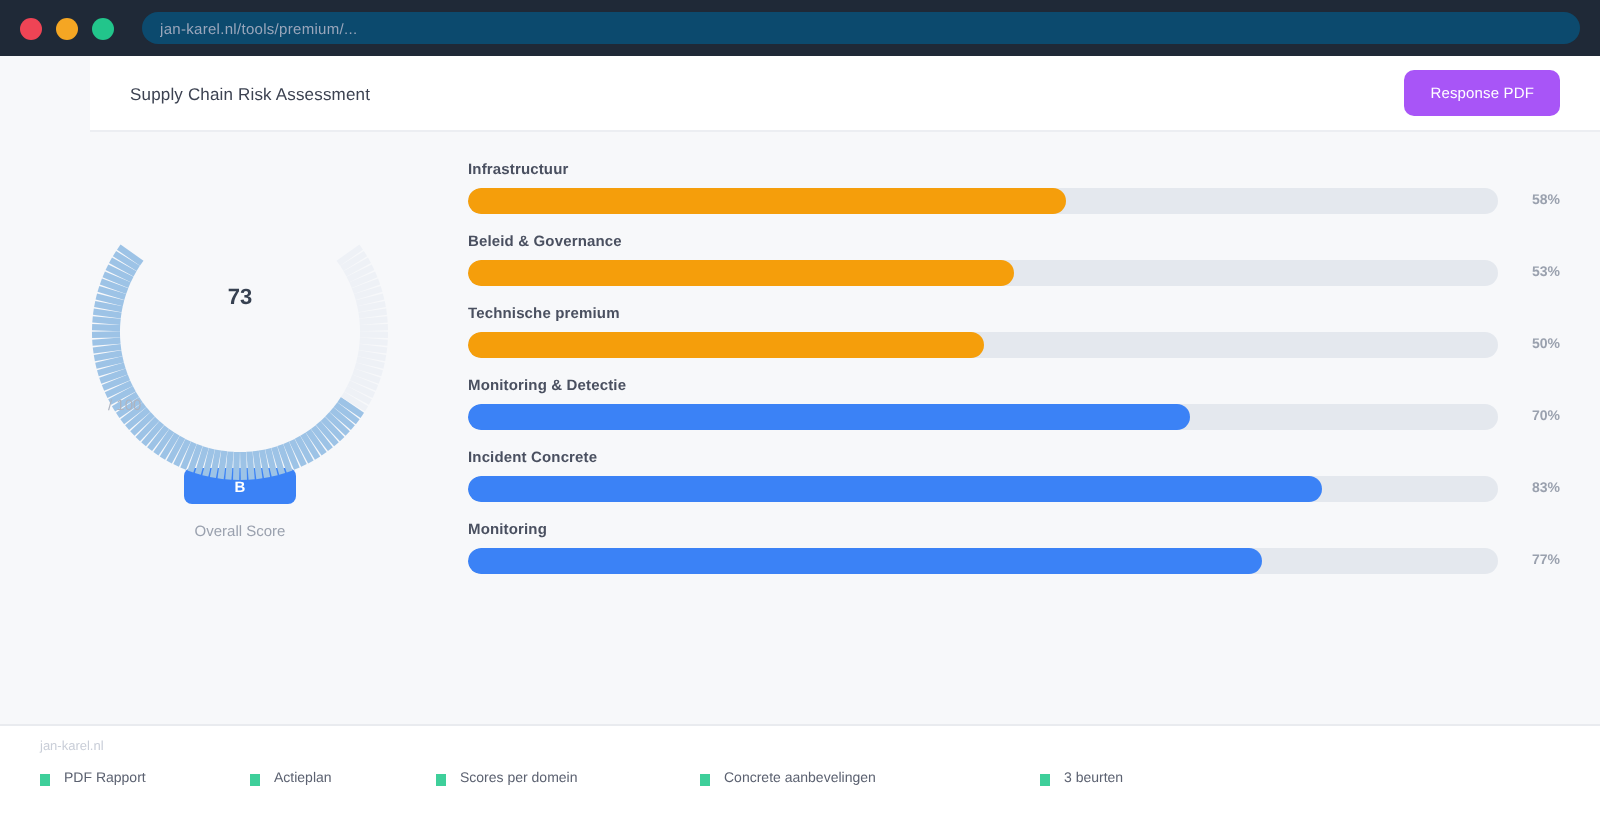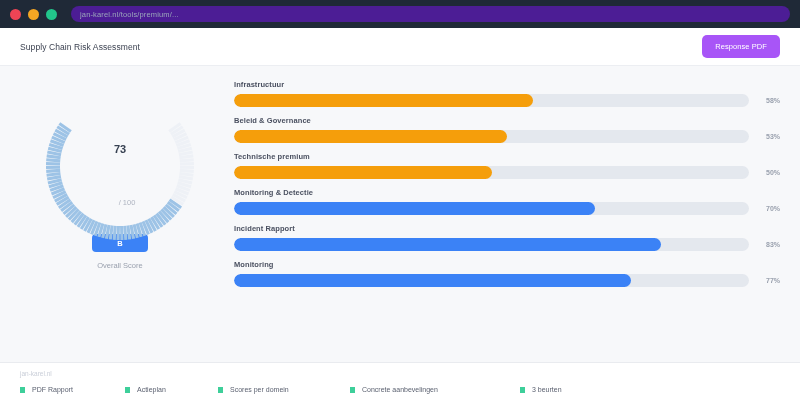--- a/index.html
+++ b/index.html
@@ -28,21 +28,21 @@
   }
   .dots { display: flex; gap: 7px; align-items: center; }
   .dot { width: 11px; height: 11px; border-radius: 50%; }
   .dot.red { background: #ef4455; }
   .dot.yellow { background: #f5a623; }
   .dot.green { background: #22c58b; }
   .urlbar {
     flex: 1;
     margin-left: 14px;
     height: 16px;
-    background: #4c1d95;
+    background: #0c4a6e;
     border-radius: 8px;
     display: flex;
     align-items: center;
     padding: 0 9px;
   }
   .urlbar .url {
     font-size: 7.5px;
     color: #9aa6bb;
     letter-spacing: .02em;
     white-space: nowrap;
@@ -51,20 +51,21 @@
 
   
   .page-header {
     flex: 0 0 38px;
     background: #ffffff;
     border-bottom: 1px solid #eceef2;
     display: flex;
     align-items: center;
     justify-content: space-between;
     padding: 0 20px;
+    margin-left: 45px;
   }
   .page-title {
     font-size: 8.5px;
     color: #3c4251;
     letter-spacing: .01em;
   }
   .btn-download {
     background: #a855f7;
     color: #ffffff;
     font-size: 7.5px;
@@ -113,21 +114,21 @@
   .gauge-value {
     font-size: 11px;
     font-weight: bold;
     color: #374151;
     margin-bottom: 34px;
   }
   .gauge-outof {
     position: absolute;
     top: 112px;
     left: 14px; right: 0;
-    text-align: center;
+    text-align: left;
     font-size: 7.5px;
     color: #aeb4c0;
   }
   .grade-badge {
     margin-top: -12px;
     background: #3b82f6;
     color: #ffffff;
     font-size: 7.5px;
     font-weight: bold;
     border-radius: 4px;
@@ -364,21 +365,21 @@
       <div class="bar-row">
         <div class="bar-label">Monitoring &amp; Detectie</div>
         <div class="bar-line">
           <div class="bar-track">
               <div class="bar-fill" style="width: 70%; background: rgb(59, 130, 246);"></div>
             </div>
           <div class="bar-pct">70%</div>
         </div>
       </div>
       <div class="bar-row">
-        <div class="bar-label">Incident Rapport</div>
+        <div class="bar-label">Incident Concrete</div>
         <div class="bar-line">
           <div class="bar-track">
               <div class="bar-fill" style="width: 83%; background: rgb(59, 130, 246);"></div>
             </div>
           <div class="bar-pct">83%</div>
         </div>
       </div>
       <div class="bar-row">
         <div class="bar-label">Monitoring</div>
         <div class="bar-line">

